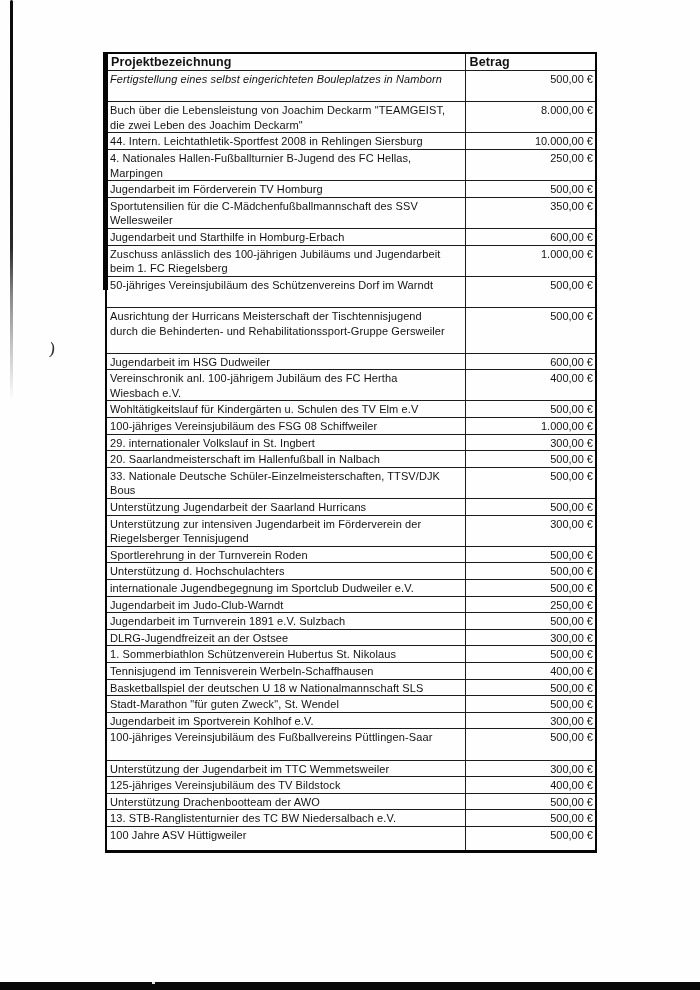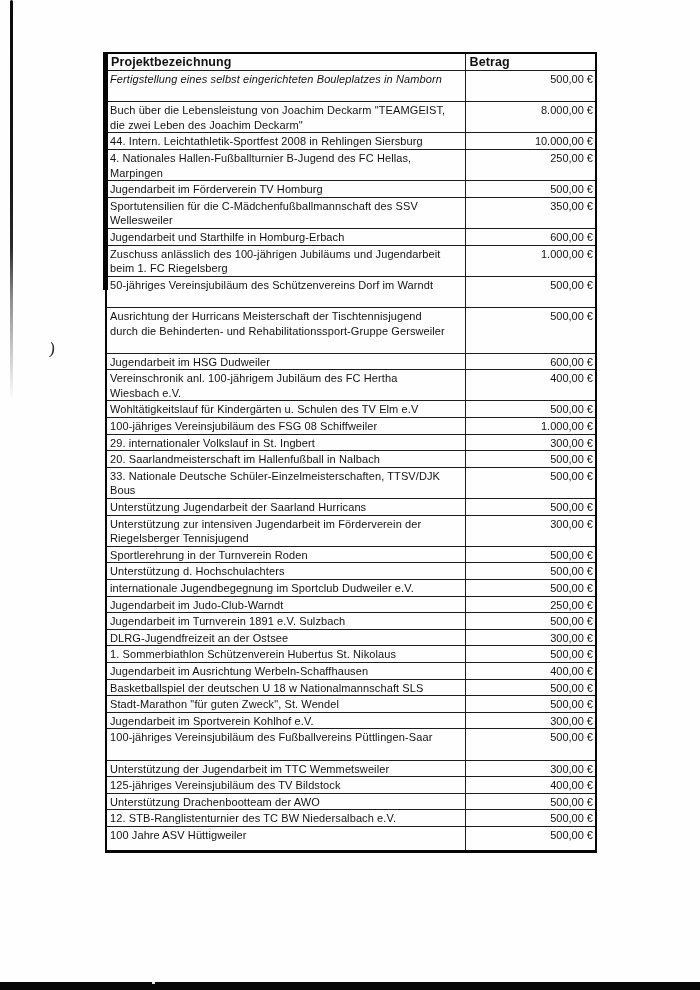--- a/index.html
+++ b/index.html
@@ -242,21 +242,21 @@
         </tr>
         <tr>
           <td class="project">DLRG-Jugendfreizeit an der Ostsee</td>
           <td class="amount">300,00 €</td>
         </tr>
         <tr>
           <td class="project">1. Sommerbiathlon Schützenverein Hubertus St. Nikolaus</td>
           <td class="amount">500,00 €</td>
         </tr>
         <tr>
-          <td class="project">Jugendarbeit im Ausrichtung Werbeln-Schaffhausen</td>
+          <td class="project">Tennisjugend im Tennisverein Werbeln-Schaffhausen</td>
           <td class="amount">400,00 €</td>
         </tr>
         <tr>
           <td class="project">Basketballspiel der deutschen U 18 w Nationalmannschaft SLS</td>
           <td class="amount">500,00 €</td>
         </tr>
         <tr>
           <td class="project">Stadt-Marathon "für guten Zweck", St. Wendel</td>
           <td class="amount">500,00 €</td>
         </tr>
@@ -274,21 +274,21 @@
         </tr>
         <tr>
           <td class="project">125-jähriges Vereinsjubiläum des TV Bildstock</td>
           <td class="amount">400,00 €</td>
         </tr>
         <tr>
           <td class="project">Unterstützung Drachenbootteam der AWO</td>
           <td class="amount">500,00 €</td>
         </tr>
         <tr>
-          <td class="project">12. STB-Ranglistenturnier des TC BW Niedersalbach e.V.</td>
+          <td class="project">13. STB-Ranglistenturnier des TC BW Niedersalbach e.V.</td>
           <td class="amount">500,00 €</td>
         </tr>
         <tr>
           <td class="project" style="padding-bottom: 7.3px;">100 Jahre ASV Hüttigweiler</td>
           <td class="amount">500,00 €</td>
         </tr>
       </tbody>
   </table>
 
   <div class="thick-left"></div>

